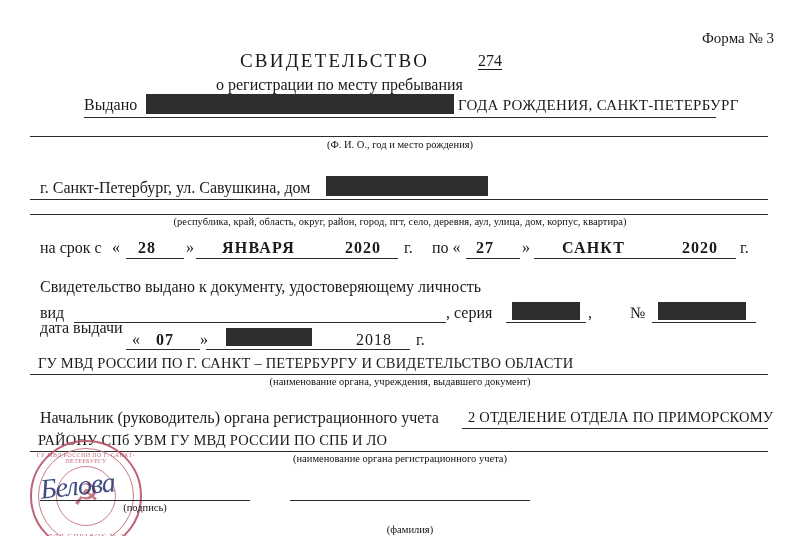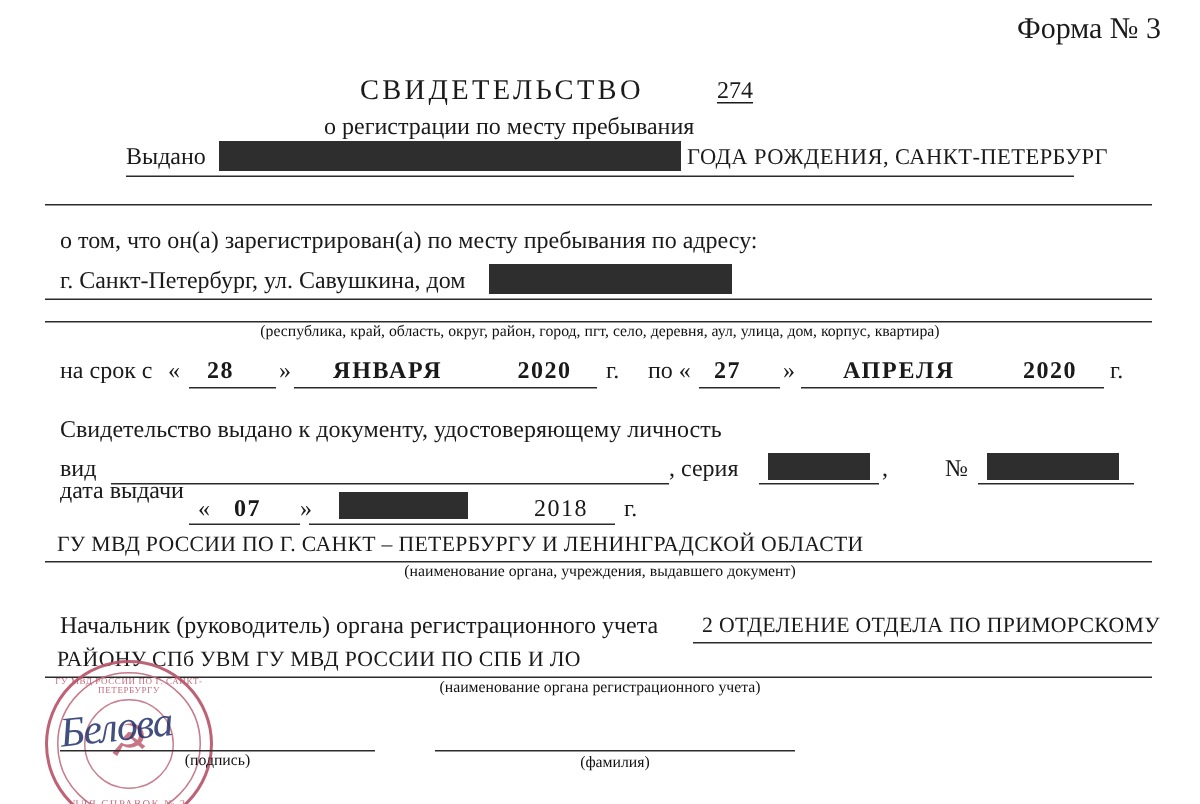--- a/index.html
+++ b/index.html
@@ -17,22 +17,22 @@
   }
   .doc {
     position: absolute;
     left: 0; top: 0;
     width: 800px;
     height: 536px;
   }
   .form-no {
     position: absolute;
     right: 26px;
-    top: 8px;
-    font-size: 20px;
+    top: 30px;
+    font-size: 15px;
     font-family: "Liberation Serif", serif;
   }
   .title {
     position: absolute;
     left: 240px;
     top: 50px;
     font-size: 19px;
     letter-spacing: 2.2px;
     font-family: "Liberation Serif", serif;
   }
@@ -165,40 +165,40 @@
   <div class="title">СВИДЕТЕЛЬСТВО</div>
   <div class="title-number">274</div>
   <div class="subtitle">о регистрации по месту пребывания</div>
 
   <div class="row" style="left:84px; top:96px;">Выдано</div>
   <div class="redact" style="left:146px; top:94px; width:308px; height:20px;"></div>
   <div class="row" style="left:458px; top:97px; font-size:15px; letter-spacing:.3px;">ГОДА РОЖДЕНИЯ, САНКТ-ПЕТЕРБУРГ</div>
   <div class="rule" style="left:84px; top:117px; width:632px;"></div>
 
   <div class="rule" style="left:30px; top:136px; width:738px;"></div>
-
-  <div class="row" style="left:40px; top:152px;">о том, что он(а) зарегистрирован(а) по месту пребывания по адресу:</div>
+  <div class="caption" style="left:250px; top:139px; width:300px;">(Ф. И. О., год и место рождения)</div>
+
 
   <div class="row" style="left:40px; top:179px;">г. Санкт-Петербург, ул. Савушкина, дом</div>
   <div class="redact" style="left:326px; top:176px; width:162px; height:20px;"></div>
   <div class="rule" style="left:30px; top:199px; width:738px;"></div>
   <div class="rule" style="left:30px; top:214px; width:738px;"></div>
   <div class="caption" style="left:150px; top:216px; width:500px;">(республика, край, область, округ, район, город, пгт, село, деревня, аул, улица, дом, корпус, квартира)</div>
 
   <div class="row" style="left:40px; top:239px;">на срок с</div>
   <div class="row" style="left:112px; top:239px;">«</div>
   <div class="row" style="left:138px; top:239px; font-weight:bold; letter-spacing:1px;">28</div>
   <div class="row" style="left:186px; top:239px;">»</div>
   <div class="row" style="left:222px; top:239px; font-weight:bold; letter-spacing:1.2px;">ЯНВАРЯ</div>
   <div class="row" style="left:345px; top:239px; font-weight:bold; letter-spacing:1px;">2020</div>
   <div class="row" style="left:404px; top:239px;">г.</div>
   <div class="row" style="left:432px; top:239px;">по «</div>
   <div class="row" style="left:476px; top:239px; font-weight:bold; letter-spacing:1px;">27</div>
   <div class="row" style="left:522px; top:239px;">»</div>
-  <div class="row" style="left:562px; top:239px; font-weight:bold; letter-spacing:1.2px;">АПРЕЛЯ</div>
+  <div class="row" style="left:562px; top:239px; font-weight:bold; letter-spacing:1.2px;">САНКТ</div>
   <div class="row" style="left:682px; top:239px; font-weight:bold; letter-spacing:1px;">2020</div>
   <div class="row" style="left:740px; top:239px;">г.</div>
 
   <div class="rule" style="left:126px; top:258px; width:58px;"></div>
   <div class="rule" style="left:196px; top:258px; width:140px;"></div>
   <div class="rule" style="left:336px; top:258px; width:62px;"></div>
   <div class="rule" style="left:466px; top:258px; width:54px;"></div>
   <div class="rule" style="left:534px; top:258px; width:140px;"></div>
   <div class="rule" style="left:674px; top:258px; width:62px;"></div>
 
@@ -218,21 +218,21 @@
   <div class="row" style="left:132px; top:331px;">«</div>
   <div class="row" style="left:156px; top:331px; font-weight:bold; letter-spacing:1px;">07</div>
   <div class="row" style="left:200px; top:331px;">»</div>
   <div class="redact" style="left:226px; top:328px; width:86px; height:18px;"></div>
   <div class="row" style="left:356px; top:331px; letter-spacing:1px;text-align:right;">2018</div>
   <div class="row" style="left:416px; top:331px;">г.</div>
   <div class="rule" style="left:126px; top:349px; width:74px;"></div>
   <div class="rule" style="left:206px; top:349px; width:140px;"></div>
   <div class="rule" style="left:346px; top:349px; width:64px;"></div>
 
-  <div class="row" style="left:38px; top:355px; font-size:14.5px; letter-spacing:.2px;">ГУ  МВД  РОССИИ  ПО  Г. САНКТ – ПЕТЕРБУРГУ  И  ЛЕНИНГРАДСКОЙ ОБЛАСТИ</div>
+  <div class="row" style="left:38px; top:355px; font-size:14.5px; letter-spacing:.2px;">ГУ  МВД  РОССИИ  ПО  Г. САНКТ – ПЕТЕРБУРГУ  И  СВИДЕТЕЛЬСТВО ОБЛАСТИ</div>
   <div class="rule" style="left:30px; top:374px; width:738px;"></div>
   <div class="caption" style="left:240px; top:376px; width:320px;">(наименование органа, учреждения, выдавшего документ)</div>
 
   <div class="row" style="left:40px; top:409px;">Начальник (руководитель) органа регистрационного учета</div>
   <div class="row" style="left:468px; top:409px; font-size:14.5px; letter-spacing:.2px;">2 ОТДЕЛЕНИЕ ОТДЕЛА  ПО ПРИМОРСКОМУ</div>
   <div class="rule" style="left:462px; top:428px; width:306px;"></div>
 
   <div class="row" style="left:38px; top:432px; font-size:14.5px; letter-spacing:.2px;">РАЙОНУ  СПб УВМ  ГУ  МВД  РОССИИ  ПО СПБ  И  ЛО</div>
   <div class="rule" style="left:30px; top:451px; width:738px;"></div>
   <div class="caption" style="left:250px; top:453px; width:300px;">(наименование органа регистрационного учета)</div>
@@ -244,15 +244,15 @@
     <div class="arc-top">ГУ МВД РОССИИ ПО Г. САНКТ-ПЕТЕРБУРГУ</div>
     <div class="eagle">☭</div>
     <div class="arc-bottom">ДЛЯ  СПРАВОК  №  2</div>
   </div>
 
   <div class="signature">Белова</div>
   <div class="rule" style="left:40px; top:500px; width:210px;"></div>
   <div class="caption" style="left:85px; top:502px; width:120px;">(подпись)</div>
 
   <div class="rule" style="left:290px; top:500px; width:240px;"></div>
-  <div class="caption" style="left:350px; top:503px; width:120px;">(фамилия)</div>
+  <div class="caption" style="left:350px; top:524px; width:120px;">(фамилия)</div>
 
 </div>
 
 </body></html>

